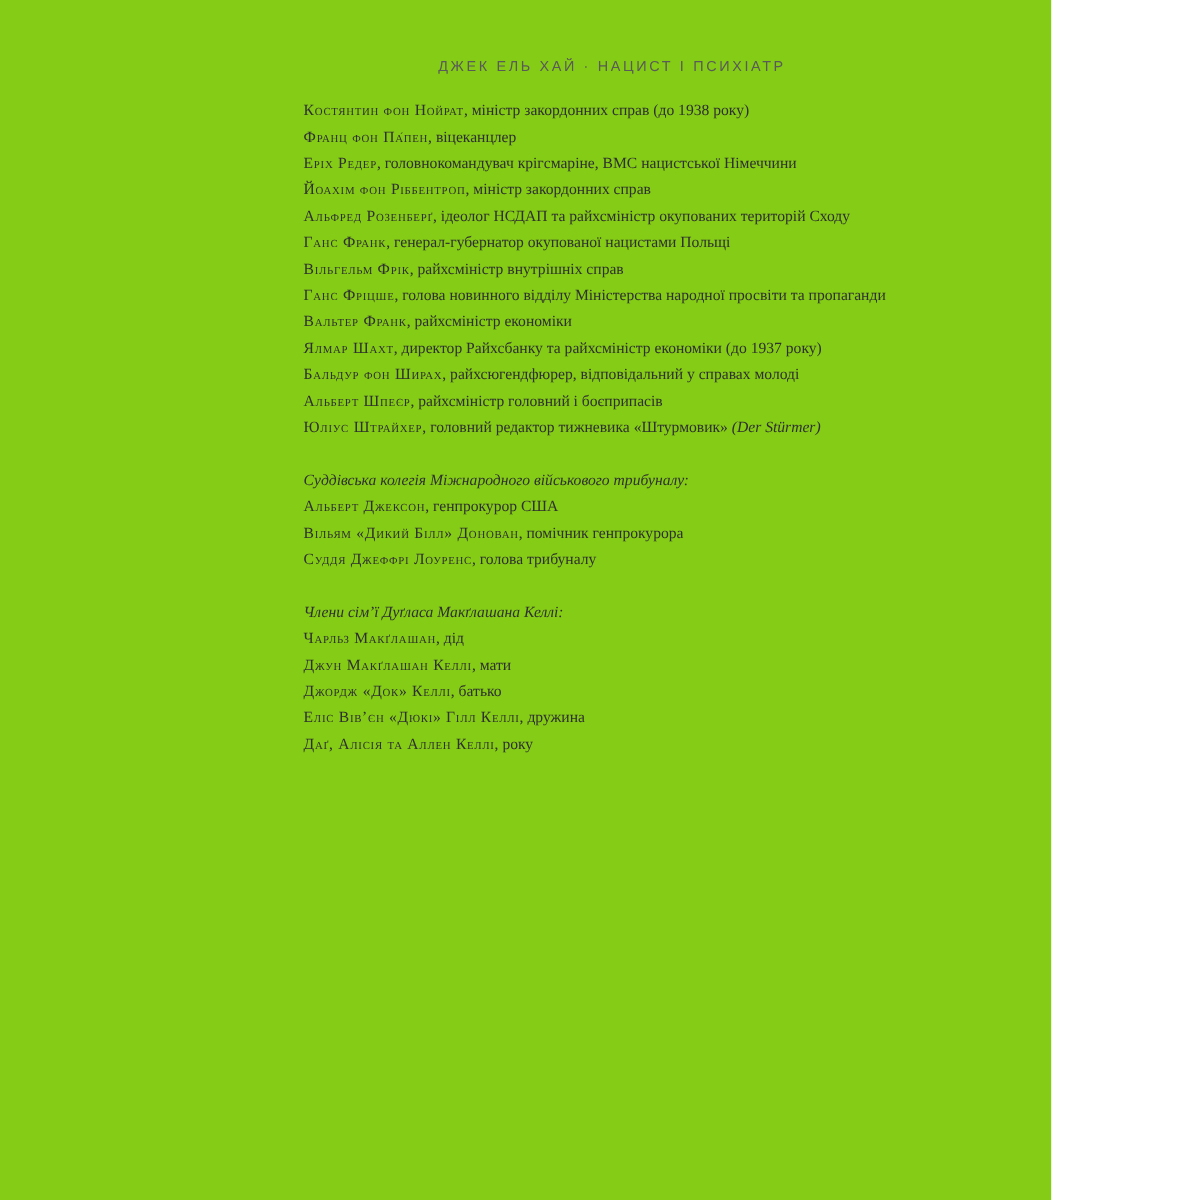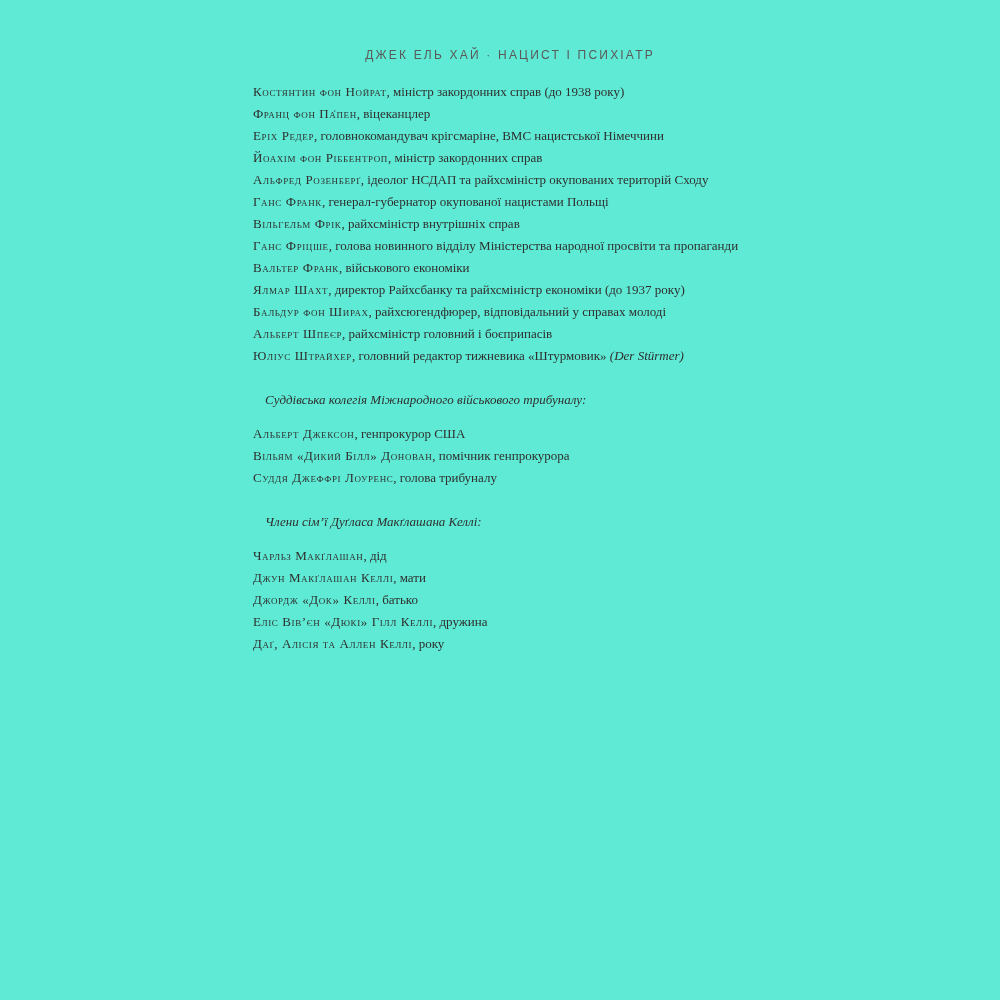--- a/index.html
+++ b/index.html
@@ -4,43 +4,43 @@
 <style>
   html, body { margin: 0; padding: 0; }
   body {
     width: 1000px; height: 1000px;
     background: #ffffff;
     font-family: "Liberation Serif", serif;
     overflow: hidden;
   }
   .page {
     position: relative;
-    width: 1000px; height: 1000px;
-    background: #5eead4;
+    width: 876px; height: 1000px;
+    background: #84cc16;
   }
   .running-header {
     position: absolute;
     top: 48px; left: 242px; width: 536px;
     text-align: center;
     font-family: "Liberation Sans", sans-serif;
     font-size: 12px;
     letter-spacing: 2.2px;
     color: #5a5a5a;
     white-space: nowrap;
   }
   .content {
     position: absolute;
     top: 81px; left: 253px; width: 516px;
     font-size: 13px;
     line-height: 22px;
     color: #2f2f2f;
   }
   .section + .section { margin-top: 22px; }
   .section-heading {
-    margin: 12px;
+    margin: 0;
     font-style: italic;
     text-align: left;
   }
   .entry {
     margin: 0;
     padding-left: 27px;
     text-indent: -27px;
     text-align: justify;
   }
   .entry .name {
@@ -57,21 +57,21 @@
   <div class="content" id="content">
       <div class="section">
         <p class="entry"><span class="name">Костянтин фон Нойрат</span><span class="desc">, міністр закордонних справ (до 1938 року)</span></p>
         <p class="entry"><span class="name">Франц фон Па́пен</span><span class="desc">, віцеканцлер</span></p>
         <p class="entry"><span class="name">Еріх Редер</span><span class="desc">, головнокомандувач крігсмаріне, ВМС нацистської Німеччини</span></p>
         <p class="entry"><span class="name">Йоахім фон Ріббентроп</span><span class="desc">, міністр закордонних справ</span></p>
         <p class="entry"><span class="name">Альфред Розенберґ</span><span class="desc">, ідеолог НСДАП та райхсміністр окупованих територій Сходу</span></p>
         <p class="entry"><span class="name">Ганс Франк</span><span class="desc">, генерал-губернатор окупованої нацистами Польщі</span></p>
         <p class="entry"><span class="name">Вільгельм Фрік</span><span class="desc">, райхсміністр внутрішніх справ</span></p>
         <p class="entry"><span class="name">Ганс Фріцше</span><span class="desc">, голова новинного відділу Міністерства народної просвіти та пропаганди</span></p>
-        <p class="entry"><span class="name">Вальтер Франк</span><span class="desc">, військового економіки</span></p>
+        <p class="entry"><span class="name">Вальтер Франк</span><span class="desc">, райхсміністр економіки</span></p>
         <p class="entry"><span class="name">Ялмар Шахт</span><span class="desc">, директор Райхсбанку та райхсміністр економіки (до 1937 року)</span></p>
         <p class="entry"><span class="name">Бальдур фон Ширах</span><span class="desc">, райхсюгендфюрер, відповідальний у справах молоді</span></p>
         <p class="entry"><span class="name">Альберт Шпеєр</span><span class="desc">, райхсміністр головний і боєприпасів</span></p>
         <p class="entry"><span class="name">Юліус Штрайхер</span><span class="desc">, головний редактор тижневика «Штурмовик» </span><span class="italic">(Der Stürmer)</span></p>
       </div>
       <div class="section">
         <p class="section-heading">Суддівська колегія Міжнародного військового трибуналу:</p>
         <p class="entry"><span class="name">Альберт Джексон</span><span class="desc">, генпрокурор США</span></p>
         <p class="entry"><span class="name">Вільям «Дикий Білл» Донован</span><span class="desc">, помічник генпрокурора</span></p>
         <p class="entry"><span class="name">Суддя Джеффрі Лоуренс</span><span class="desc">, голова трибуналу</span></p>

